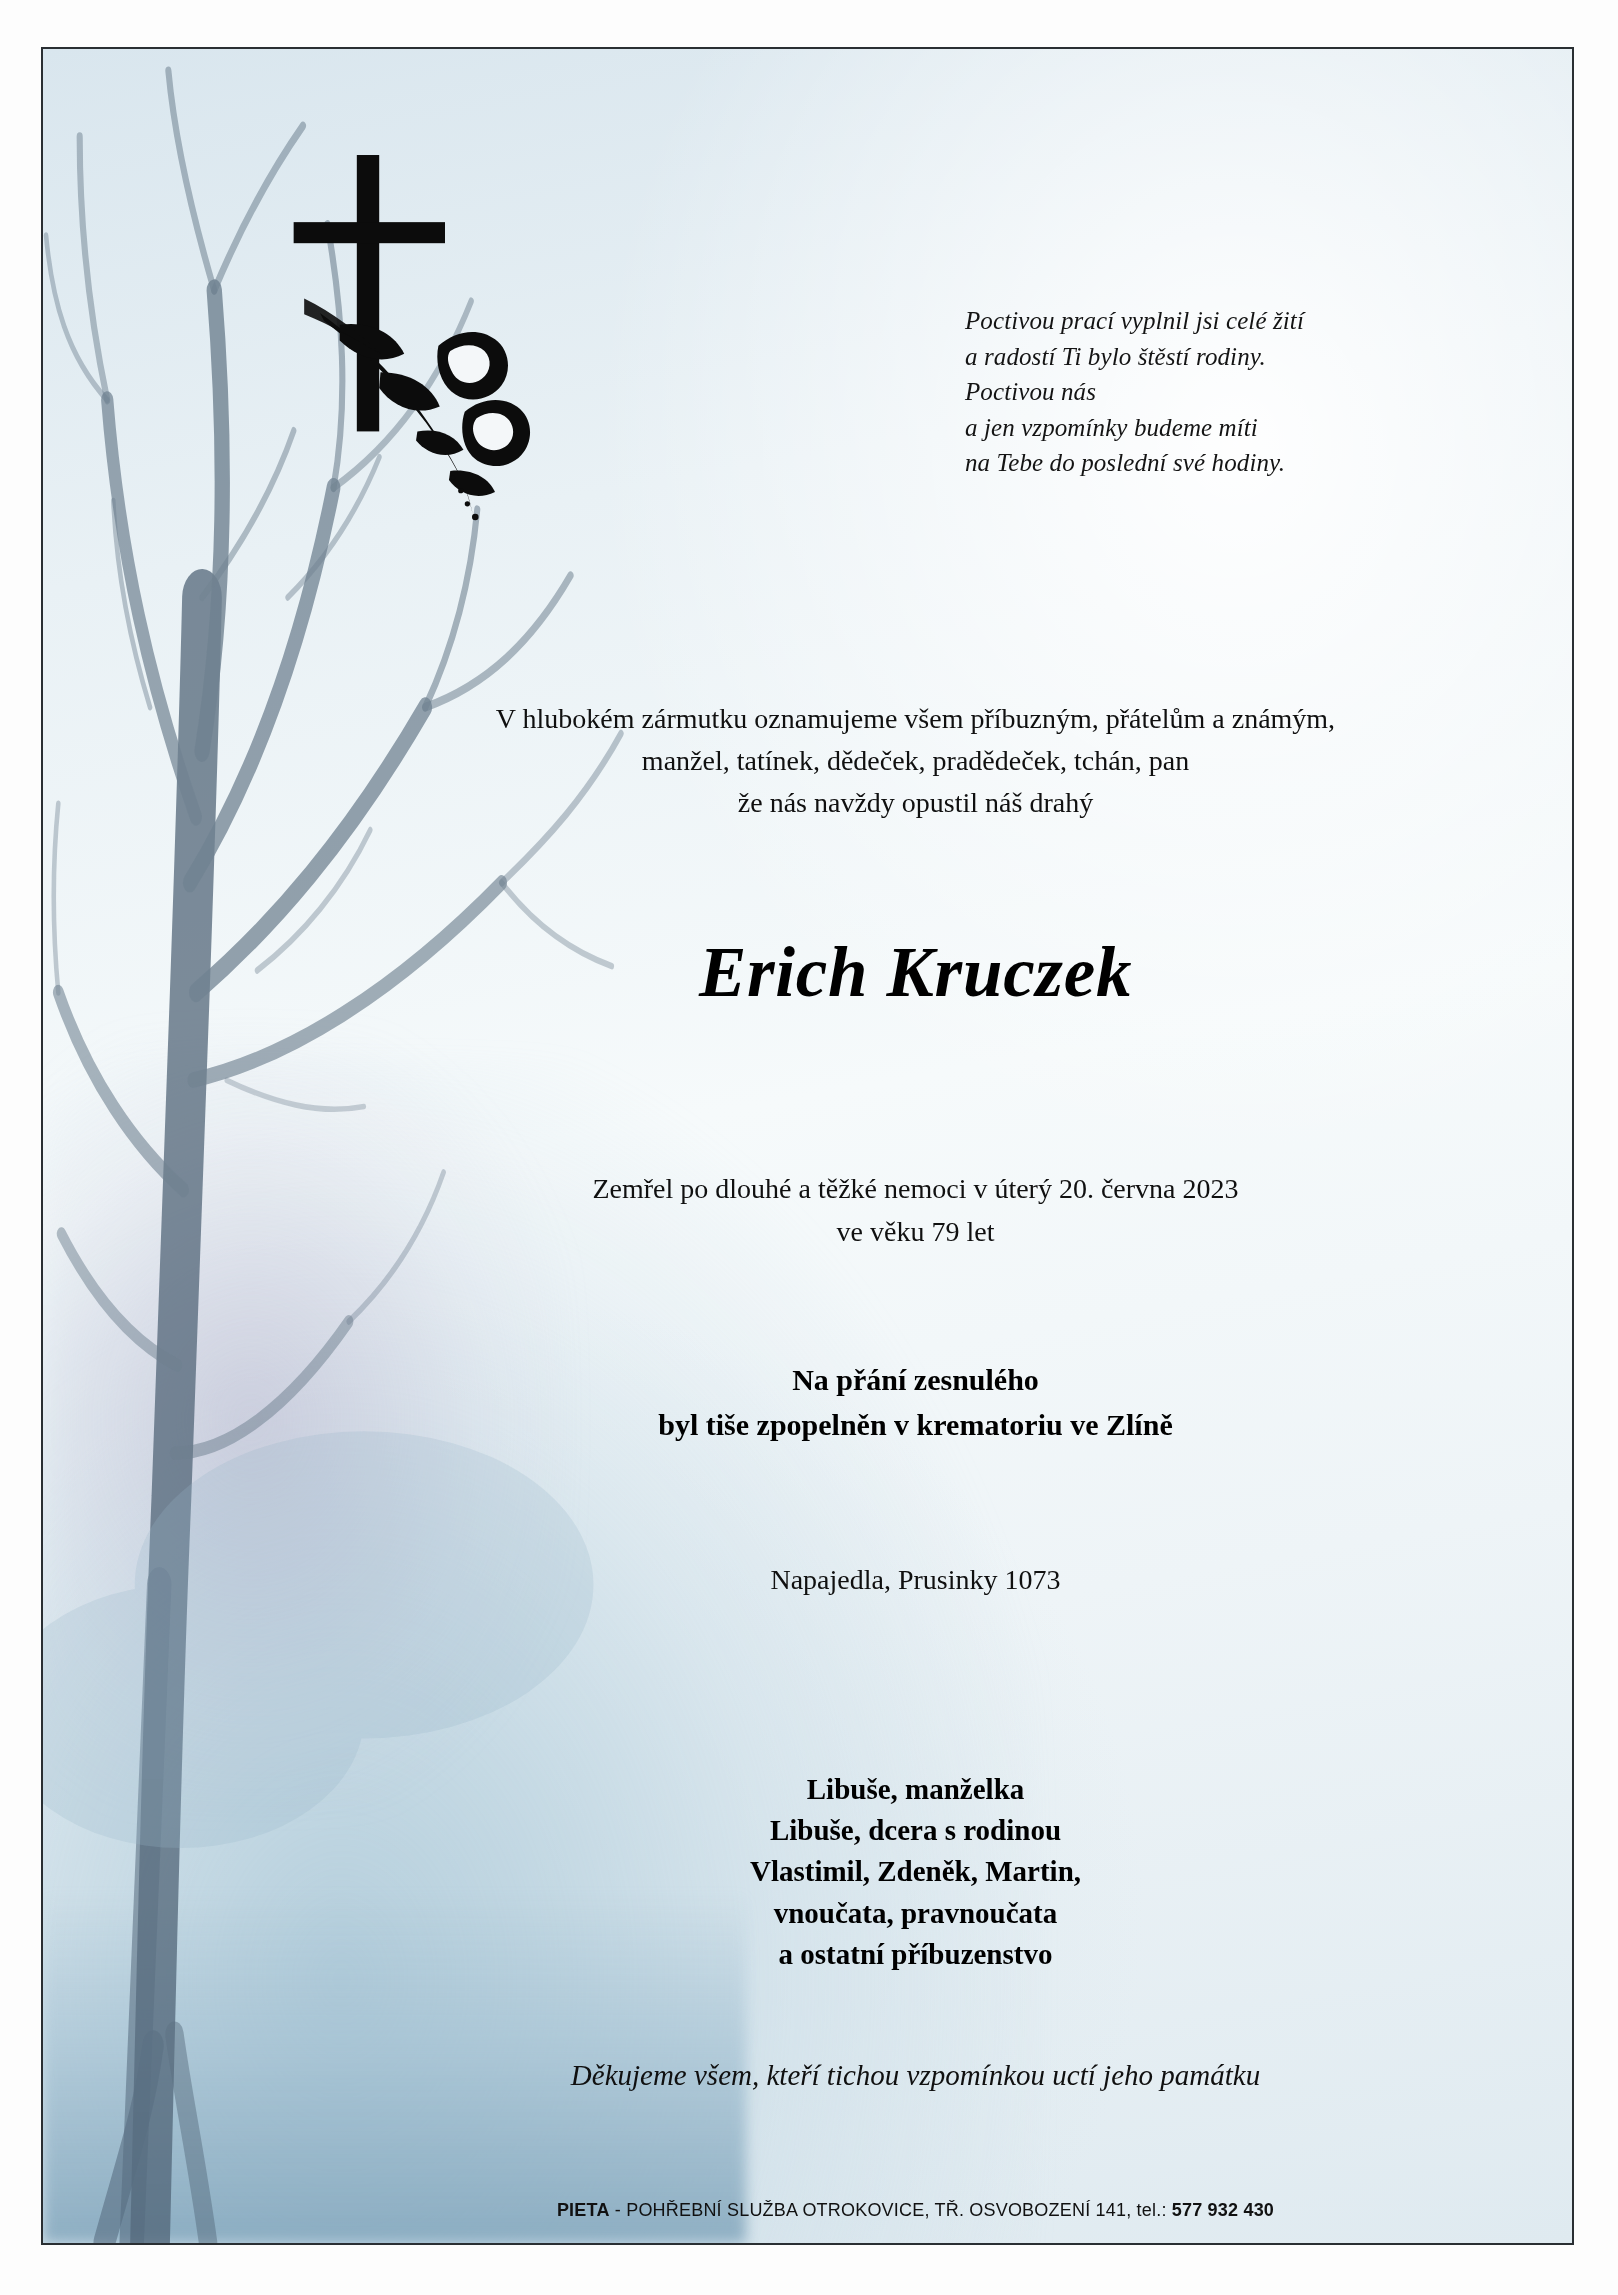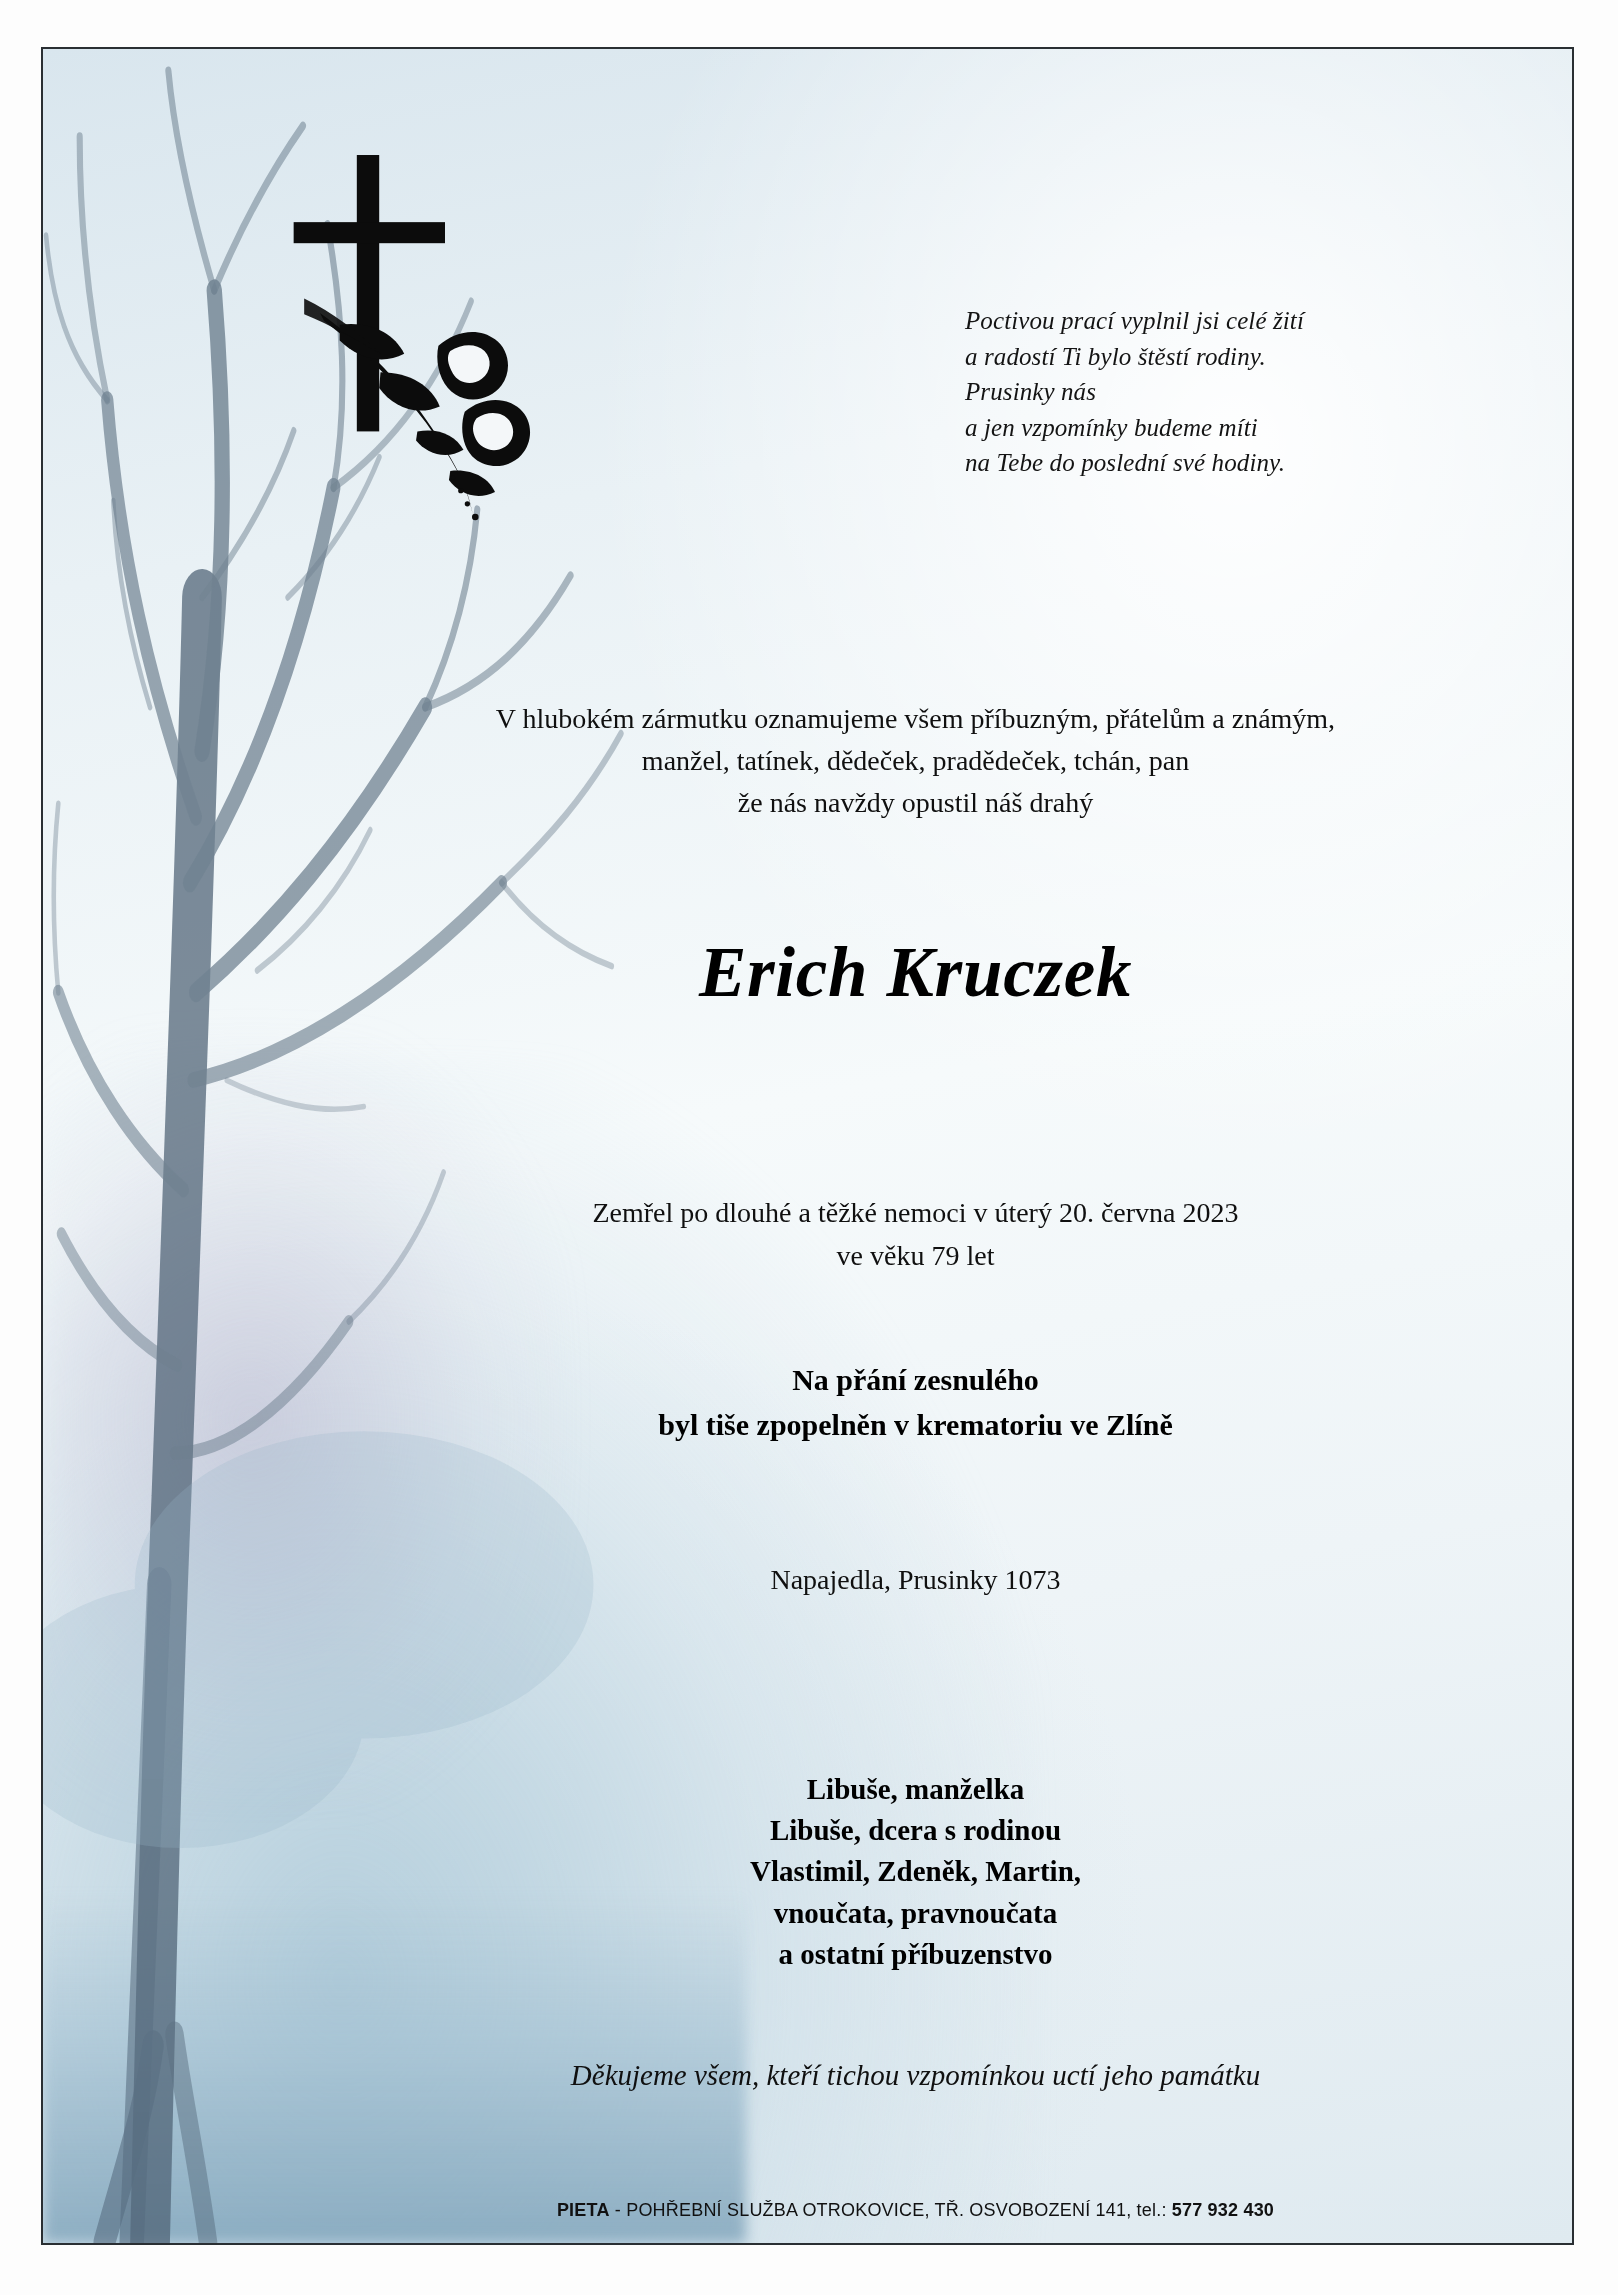--- a/index.html
+++ b/index.html
@@ -127,21 +127,21 @@
     font-size: 71px;
     font-style: italic;
     font-weight: 700;
     letter-spacing: 0.7px;
     color: #000000;
   }
 
   .died {
     position: absolute;
     left: 283px;
-    top: 1143px;
+    top: 1119px;
     width: 1179px;
     text-align: center;
     font-size: 28px;
     line-height: 1.52;
     color: #101010;
   }
 
   .cremation {
     position: absolute;
     left: 283px;
@@ -300,21 +300,21 @@
         <circle cx="356" cy="560" r="5"></circle>
         <circle cx="344" cy="540" r="4"></circle>
         <circle cx="334" cy="520" r="4"></circle>
         <circle cx="322" cy="500" r="3.5"></circle>
       </g>
     </svg>
 
     <div class="verse">
       <span class="line">Poctivou prací vyplnil jsi celé žití</span>
       <span class="line">a radostí Ti bylo štěstí rodiny.</span>
-      <span class="line">Prusinky nás</span>
+      <span class="line">Poctivou nás</span>
       <span class="line">a jen vzpomínky budeme míti</span>
       <span class="line">na Tebe do poslední své hodiny.</span>
     </div>
 
     <div class="announce">
       <span class="line">V hlubokém zármutku oznamujeme všem příbuzným, přátelům a známým,</span>
       <span class="line">manžel, tatínek, dědeček, pradědeček, tchán, pan</span>
       <span class="line">že nás navždy opustil náš drahý</span>
     </div>
 

